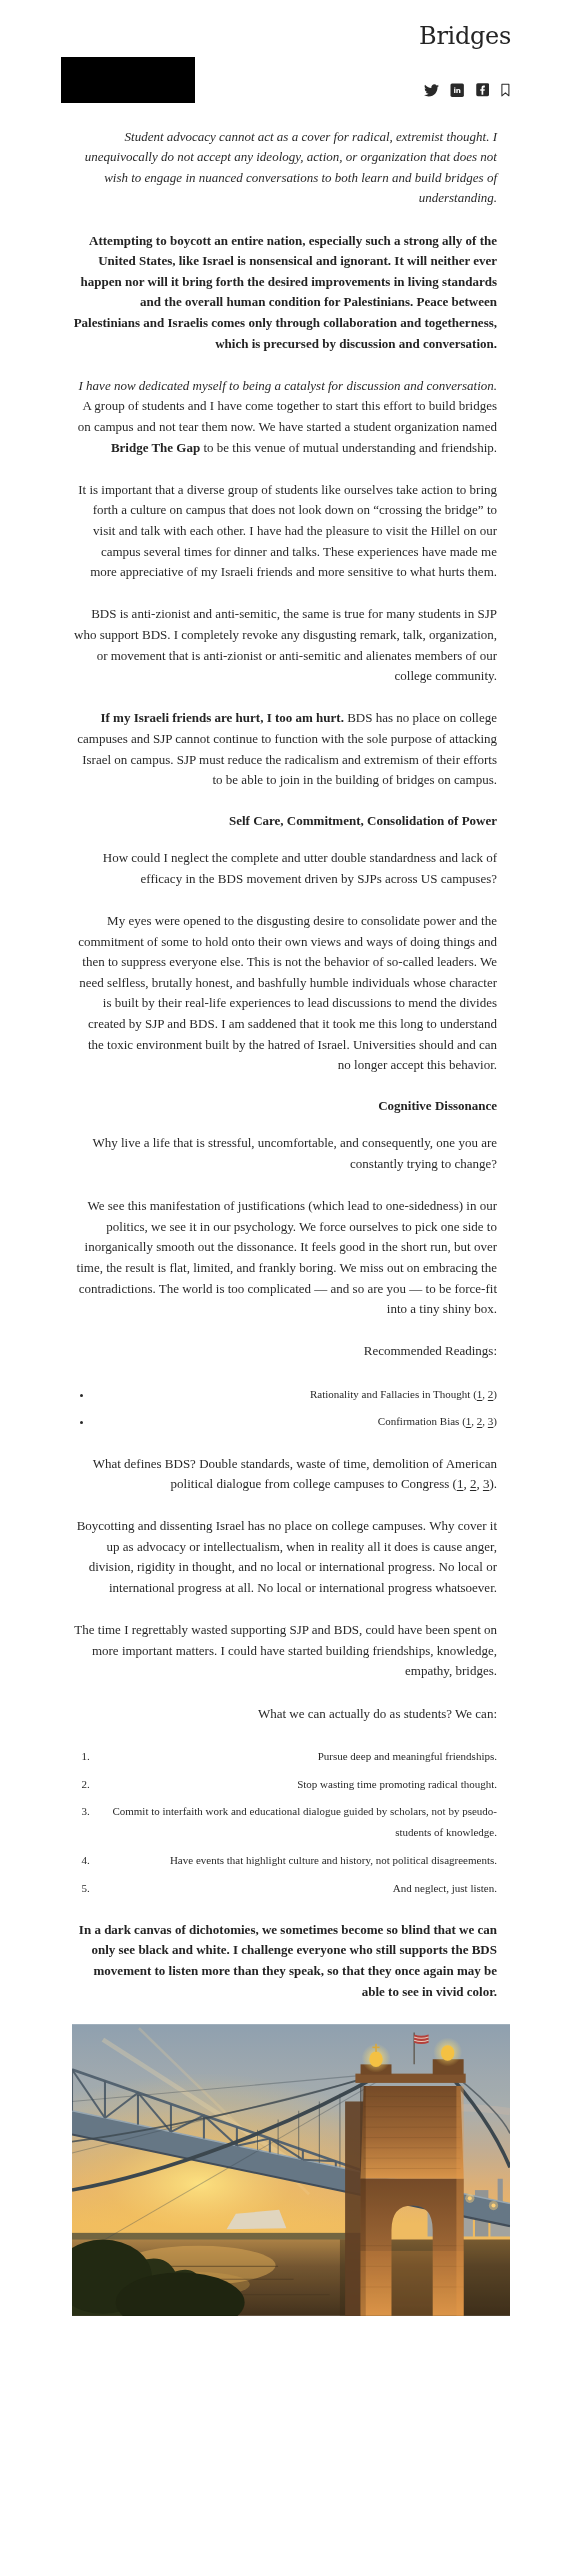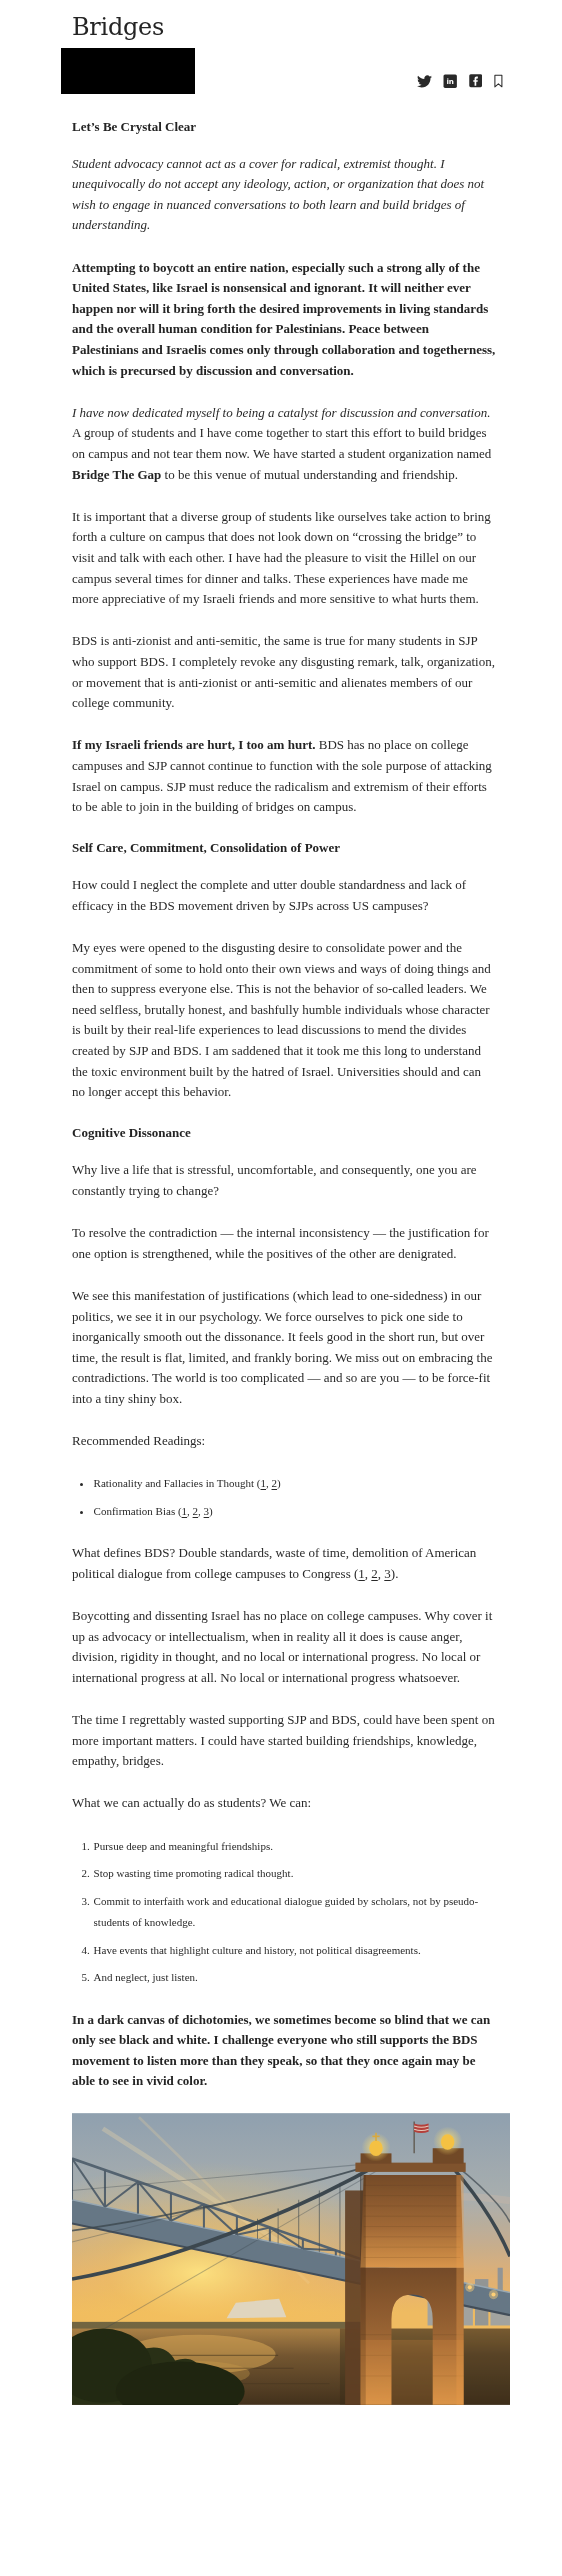--- a/index.html
+++ b/index.html
@@ -1,22 +1,22 @@
 <!DOCTYPE html>
 <html style="font-size:8.2px"><head>
 <meta charset="utf-8">
 <style>
   html,body { margin:0; padding:0; background:#ffffff; }
   body { width:563px; min-height:2673px; font-family:"Liberation Serif", serif; color:#292929; }
-  .container { margin-left:72px; width:439px; padding-top:13px; }
+  .container { margin-left:72px; width:439px; padding-top:22px;text-align:right; }
   h1.title { font-family:"DejaVu Serif", serif; font-size:24px; font-weight:500; color:#242424;
              margin:0; line-height:29px; letter-spacing:-0.3px; }
   .byline-row { position:relative; height:46px; margin-top:5.7px; }
   .redacted-block { position:absolute; left:-11.3px; top:0; width:134px; height:46px; background:#000; }
-  .social-row { position:absolute; right:7px; bottom:5.2px; display:flex; gap:11.3px; align-items:center; }
+  .social-row { position:absolute; right:0; bottom:5.2px; display:flex; gap:11.3px; align-items:center; }
   .social-row .icon { display:inline-flex; cursor:pointer; }
   .article { margin-top:24px; width:425px; }
   h2 { font-family:"Liberation Serif", serif; font-size:13px; line-height:17.5px; font-weight:700;
        color:#242424; margin:0 0 18.5px; }
   p { font-size:13px; line-height:20.6px; margin:0 0 21.6px; }
   p.italic { font-style:italic; }
   p.bold { font-weight:700; color:#242424; }
   .seg-italic { font-style:italic; }
   .seg-bold { font-weight:700; color:#242424; }
   a.link { color:inherit; text-decoration:underline; text-underline-offset:1.5px; cursor:pointer; }
@@ -56,21 +56,20 @@
       <span class="icon">
         <svg width="10.8" height="14" viewBox="0 0 18 24">
             <path d="M3 2 h12 v20 l-6 -5.2 -6 5.2 z" fill="none" stroke="#292929" stroke-width="1.8" stroke-linejoin="round"></path>
           </svg>
       </span>
     </div>
   </div>
 
   <div class="article">
 
-    <h2>Let’s Be Crystal Clear</h2>
 
     <p class="italic">Student advocacy cannot act as a cover for radical, extremist thought. I unequivocally do not accept any ideology, action, or organization that does not wish to engage in nuanced conversations to both learn and build bridges of understanding.</p>
 
 
     <p class="bold">Attempting to boycott an entire nation, especially such a strong ally of the United States, like Israel is nonsensical and ignorant. It will neither ever happen nor will it bring forth the desired improvements in living standards and the overall human condition for Palestinians. Peace between Palestinians and Israelis comes only through collaboration and togetherness, which is precursed by discussion and conversation.</p>
 
     <p><span class="seg-italic">I have now dedicated myself to being a catalyst for discussion and conversation.</span><span> A group of students and I have come together to start this effort to build bridges on campus and not tear them now. We have started a student organization named </span><span class="seg-bold">Bridge The Gap</span><span> to be this venue of mutual understanding and friendship.</span></p>
 
     <p>It is important that a diverse group of students like ourselves take action to bring forth a culture on campus that does not look down on “crossing the bridge” to visit and talk with each other. I have had the pleasure to visit the Hillel on our campus several times for dinner and talks. These experiences have made me more appreciative of my Israeli friends and more sensitive to what hurts them.</p>
 
@@ -82,21 +81,20 @@
     <h2>Self Care, Commitment, Consolidation of Power</h2>
 
     <p>How could I neglect the complete and utter double standardness and lack of efficacy in the BDS movement driven by SJPs across US campuses?</p>
 
     <p>My eyes were opened to the disgusting desire to consolidate power and the commitment of some to hold onto their own views and ways of doing things and then to suppress everyone else. This is not the behavior of so-called leaders. We need selfless, brutally honest, and bashfully humble individuals whose character is built by their real-life experiences to lead discussions to mend the divides created by SJP and BDS. I am saddened that it took me this long to understand the toxic environment built by the hatred of Israel. Universities should and can no longer accept this behavior.</p>
 
     <h2>Cognitive Dissonance</h2>
 
     <p>Why live a life that is stressful, uncomfortable, and consequently, one you are constantly trying to change?</p>
 
-    <p>To resolve the contradiction — the internal inconsistency — the justification for one option is strengthened, while the positives of the other are denigrated.</p>
 
     <p>We see this manifestation of justifications (which lead to one-sidedness) in our politics, we see it in our psychology. We force ourselves to pick one side to inorganically smooth out the dissonance. It feels good in the short run, but over time, the result is flat, limited, and frankly boring. We miss out on embracing the contradictions. The world is too complicated — and so are you — to be force-fit into a tiny shiny box.</p>
 
     <p>Recommended Readings:</p>
 
     <ul>
       <li><span>Rationality and Fallacies in Thought (</span><a class="link">1</a><span>, </span><a class="link">2</a><span>)</span></li>
       <li><span>Confirmation Bias (</span><a class="link">1</a><span>, </span><a class="link">2</a><span>, </span><a class="link">3</a><span>)</span></li>
     </ul>
 

